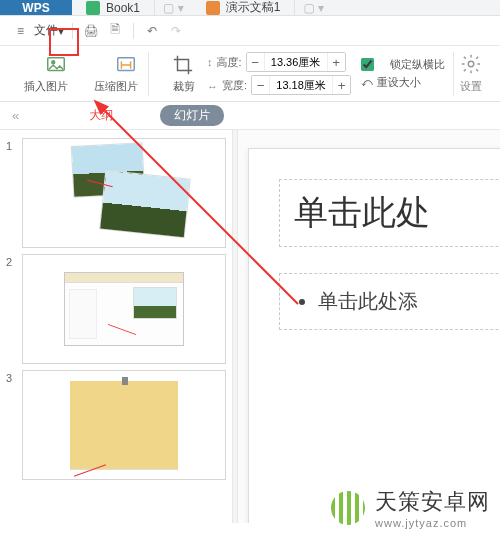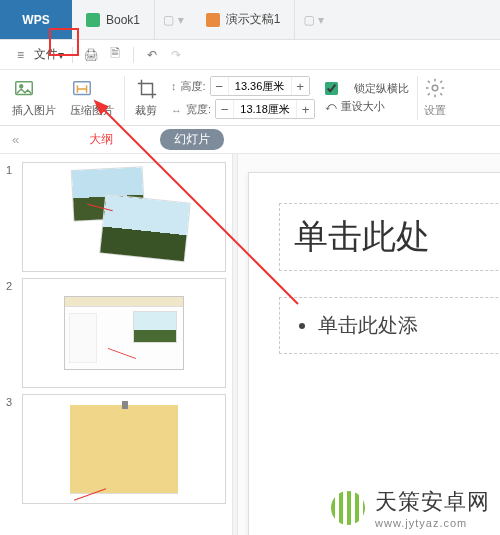--- a/index.html
+++ b/index.html
@@ -4,21 +4,21 @@
 <style>
   * { box-sizing: border-box; margin: 0; padding: 0; }
   body {
     width: 500px; height: 535px;
     font-family: "Microsoft YaHei", Arial, sans-serif;
     font-size: 12px; color: #444;
     background: #fff; position: relative; overflow: hidden;
   }
   
   .titlebar {
-    height: 40px; background: #f3f4f5; border-bottom: 1px solid #e0e1e3;
+    height: 16px; background: #f3f4f5; border-bottom: 1px solid #e0e1e3;
     display: flex; align-items: stretch;
   }
   .wps-logo {
     width: 72px; background: #2f77b1; color: #fff; font-weight: bold;
     display: flex; align-items: center; justify-content: center; font-size: 12px;
   }
   .tab {
     display: flex; align-items: center; gap: 6px; padding: 0 14px;
     border-right: 1px solid #e0e1e3; cursor: pointer;
   }
@@ -39,22 +39,22 @@
   }
   .menubar .iconbtn { width: 20px; height: 20px; display: flex; align-items: center; justify-content: center; color: #777; cursor: pointer; }
   .sep { width: 1px; height: 16px; background: #e0e0e0; margin: 0 4px; }
   
   .ribbon {
     height: 56px; border-bottom: 1px solid #e0e0e0;
     display: flex; align-items: center; padding: 2px 6px; gap: 2px;
     font-size: 11px; color: #555;
   }
   .rgroup {
-    display: flex; flex-direction: column; align-items: flex-start; justify-content: center;
-    padding: 0 6px; gap: 2px; height: 100%; cursor: pointer;
+    display: flex; flex-direction: column; align-items: flex-end; justify-content: center;
+    padding: 0 6px; gap: 2px; height: 100%; cursor: pointer; margin-left: 12px;
   }
   .rgroup .ricon { width: 24px; height: 24px; display:flex; align-items:center; justify-content:center; color:#6a8; }
   .ricon svg { width: 22px; height: 22px; }
   .vsep { width:1px; height:44px; background:#e6e6e6; margin: 0 2px; }
   .dimblock { display:flex; flex-direction:column; gap:3px; padding:0 4px; }
   .dimrow { display:flex; align-items:center; gap:4px; }
   .dimrow .dlabel { color:#666; }
   .spin {
     display:flex; align-items:center; border:1px solid #ccc; height:20px; border-radius:2px;
     background:#fff;

